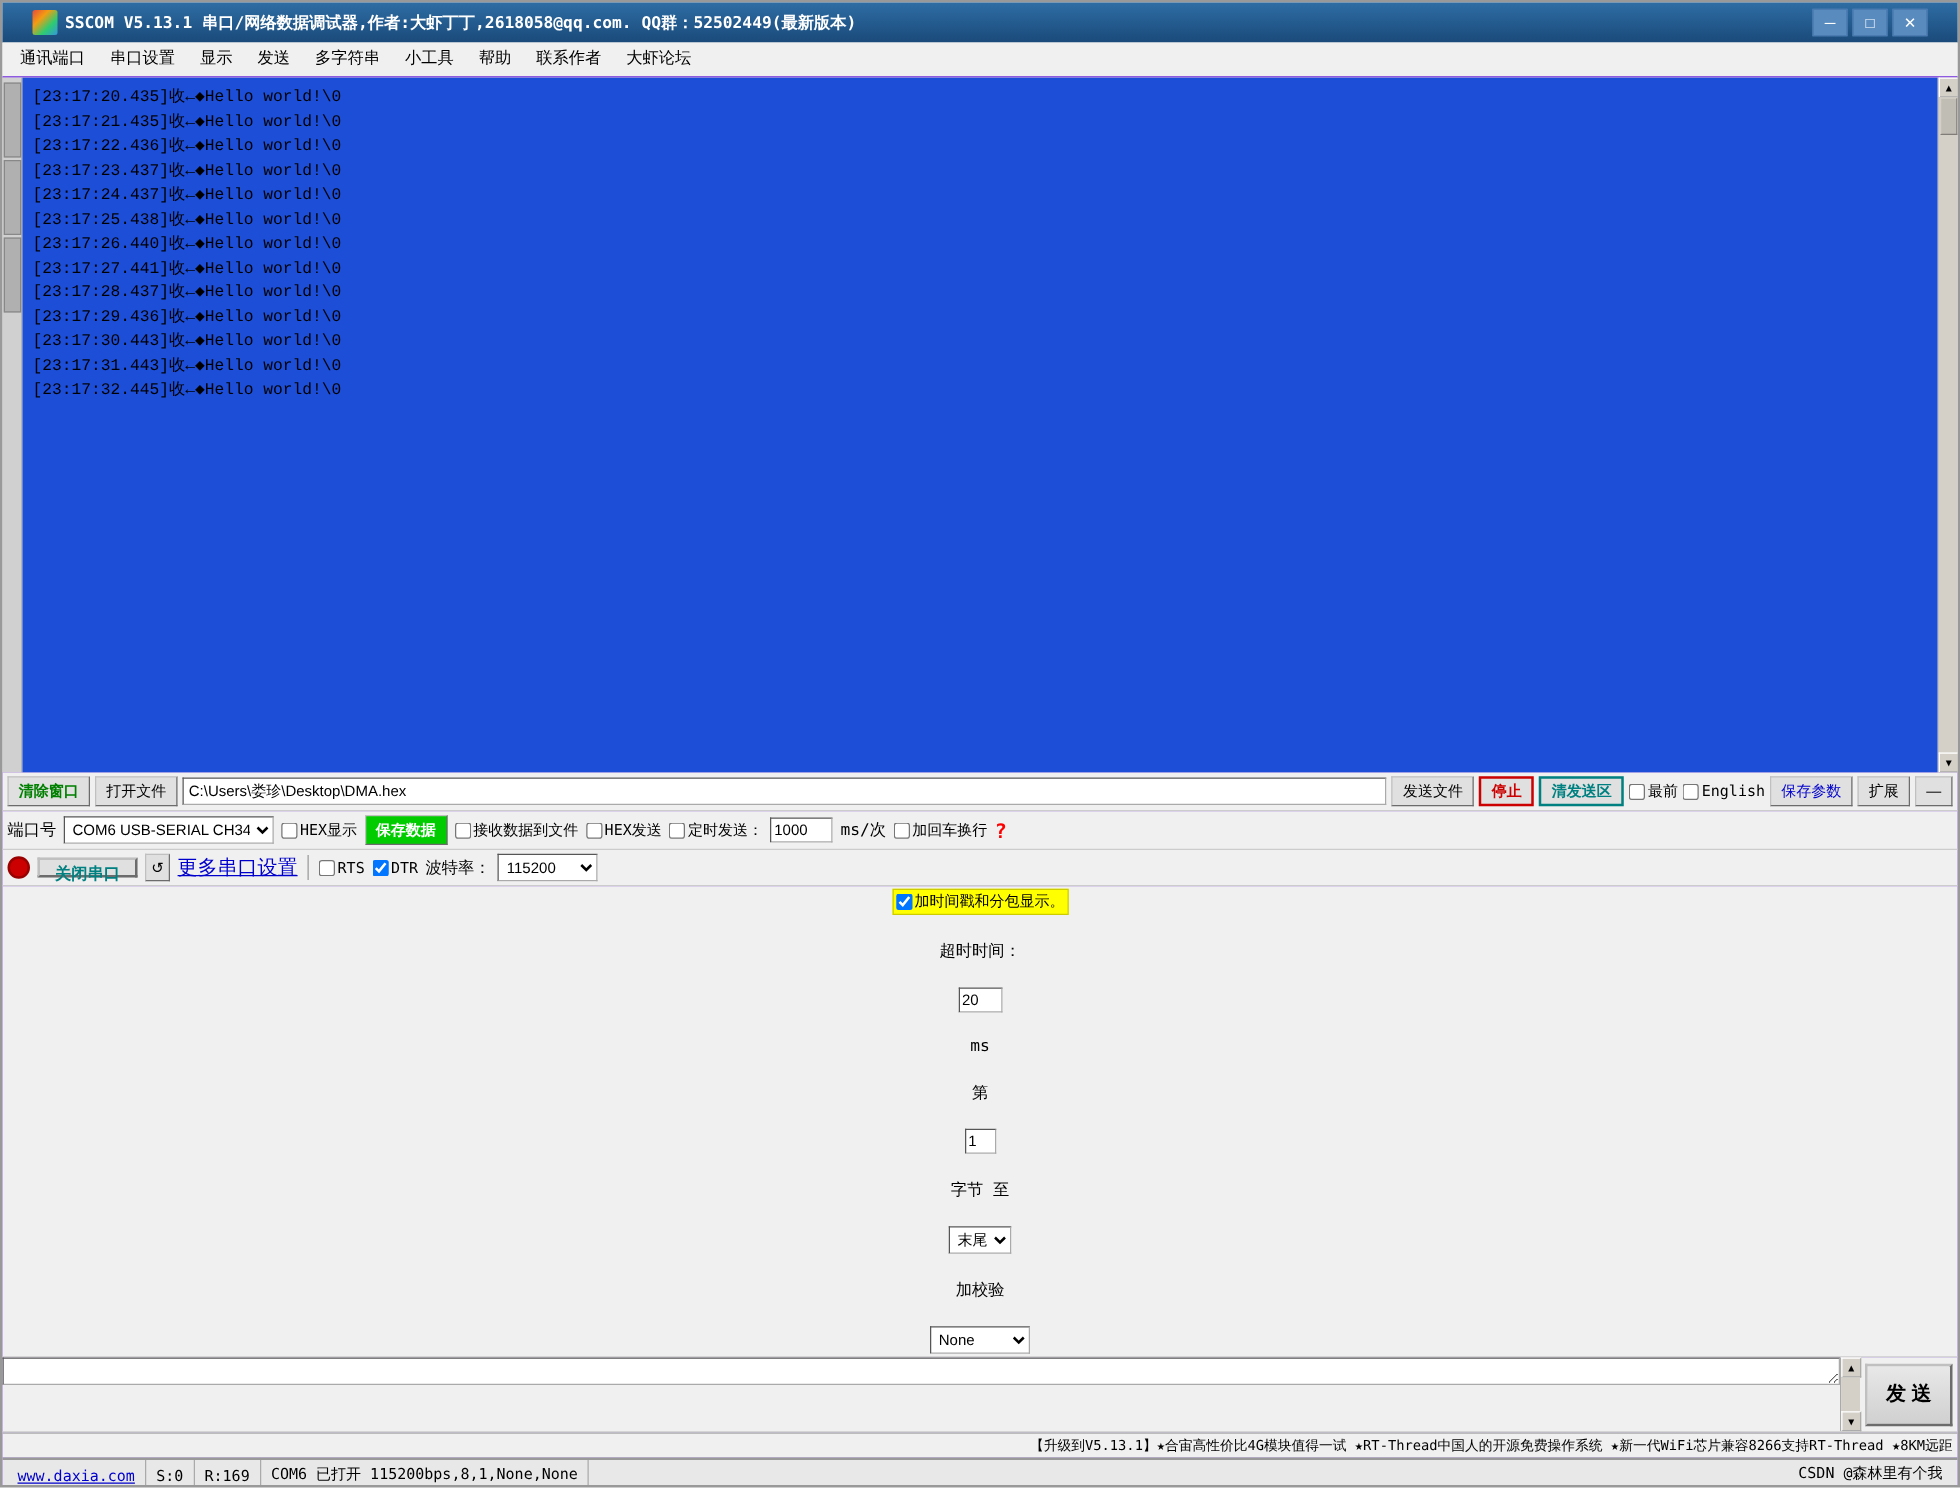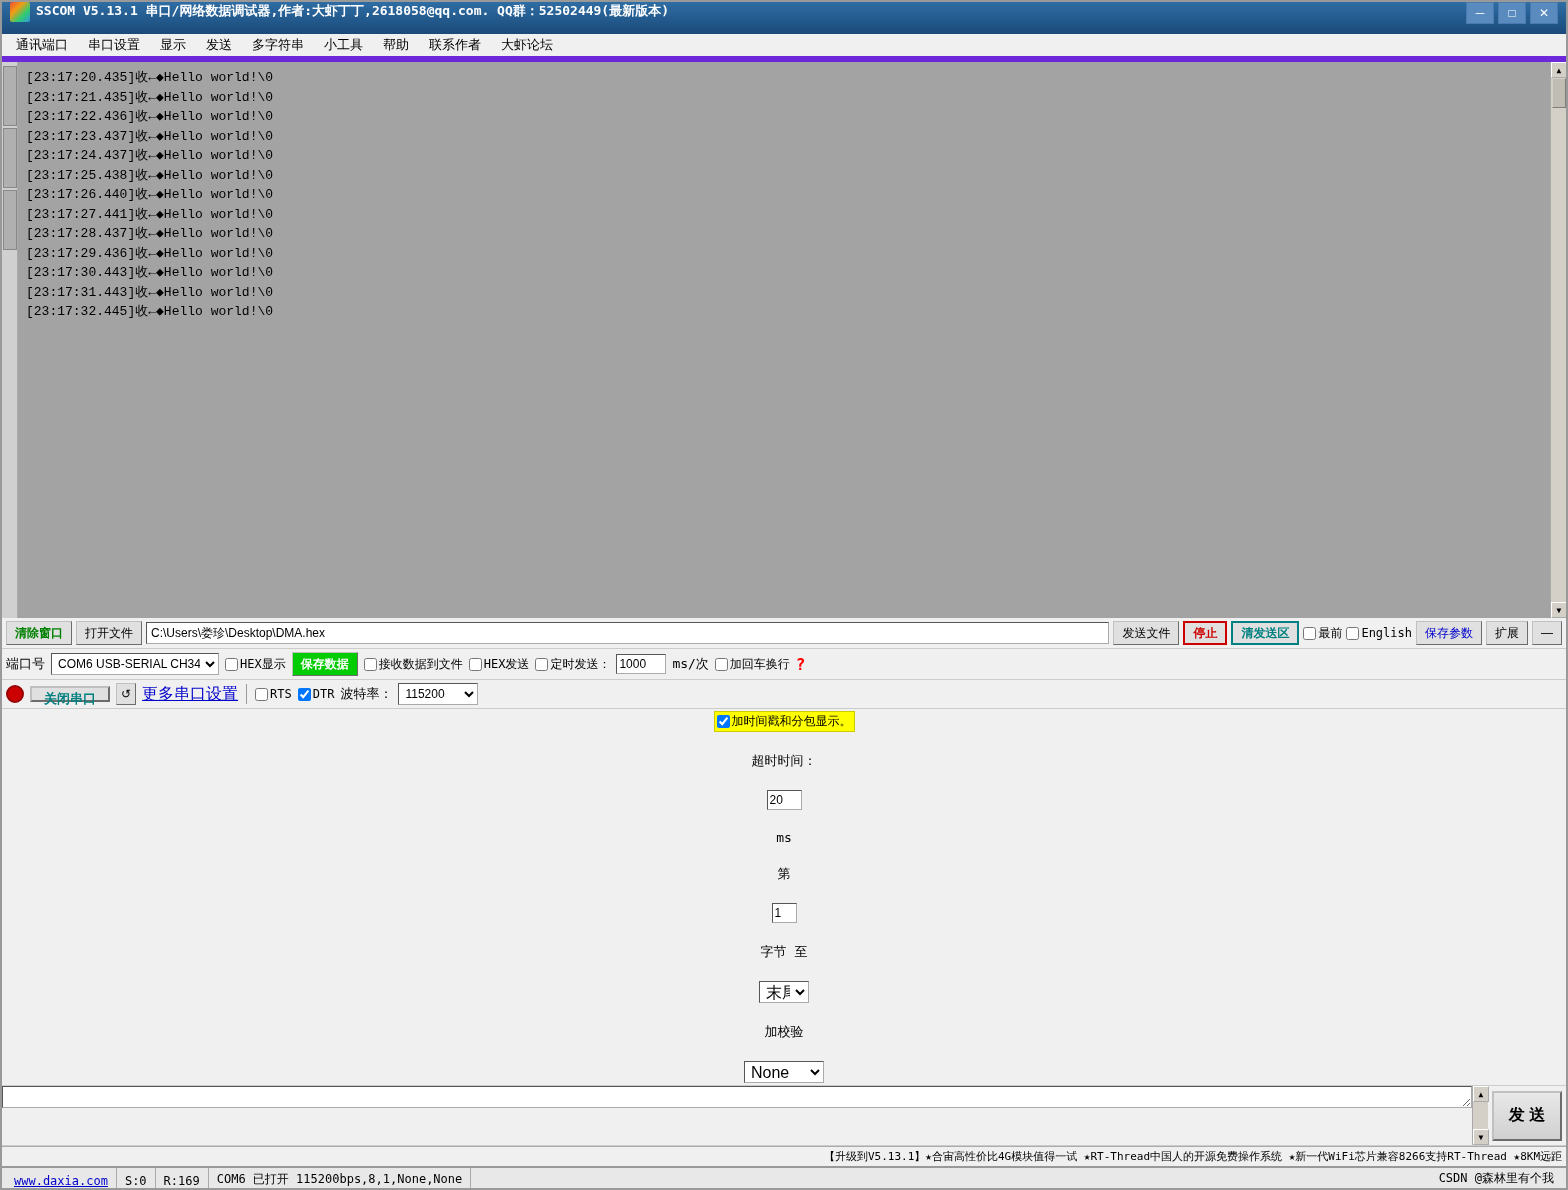--- a/index.html
+++ b/index.html
@@ -23,22 +23,22 @@
       flex-direction: column;
     }
 
     
     #title-bar {
       background: #1a5276;
       background: linear-gradient(to bottom, #2e6da4, #1a4a7a);
       color: white;
       height: 32px;
       display: flex;
-      align-items: flex-start;
-      padding: 0 8px;
+      align-items: center;
+      padding: 0 24px;
       flex-shrink: 0;
     }
     #title-icon {
       width: 20px;
       height: 20px;
       margin-right: 6px;
       flex-shrink: 0;
       background: linear-gradient(135deg, #e74c3c, #f39c12, #2ecc71, #3498db);
       border-radius: 2px;
     }
@@ -62,23 +62,23 @@
       font-size: 12px;
       cursor: pointer;
       display: flex;
       align-items: center;
       justify-content: center;
     }
 
     
     #menu-bar {
       background: #f0f0f0;
-      border-bottom: 6px solid #6d28d9;
-      display: flex;
-      align-items: center;
+      border-bottom: 1px solid #6d28d9;
+      display: flex;
+      align-items: flex-start;
       height: 28px;
       padding: 0 4px;
       flex-shrink: 0;
     }
     .menu-item {
       padding: 3px 10px;
       cursor: pointer;
       font-size: 13px;
       color: #000;
       white-space: nowrap;
@@ -111,21 +111,21 @@
       border: 1px solid #888;
       font-size: 9px;
       writing-mode: vertical-rl;
       text-align: center;
       cursor: pointer;
     }
 
     
     #terminal-area {
       flex: 1;
-      background: #a3a3a3;
+      background: #1d4ed8;
       overflow: hidden;
       position: relative;
     }
     #terminal-content {
       padding: 6px 8px;
       font-family: 'Courier New', monospace;
       font-size: 13px;
       color: #000;
       line-height: 1.5;
     }
@@ -255,21 +255,21 @@
     .number-input {
       width: 50px;
       height: 20px;
       border: 1px inset #aaa;
       font-size: 12px;
       padding: 0 2px;
     }
     .small-select {
       height: 22px;
       border: 1px inset #aaa;
-      font-size: 16px;
+      font-size: 12px;
       background: white;
       padding: 0 2px;
     }
 
     
     #timestamp-row {
       display: flex;
       align-items: center;
       padding: 2px 4px;
       gap: 20px;

